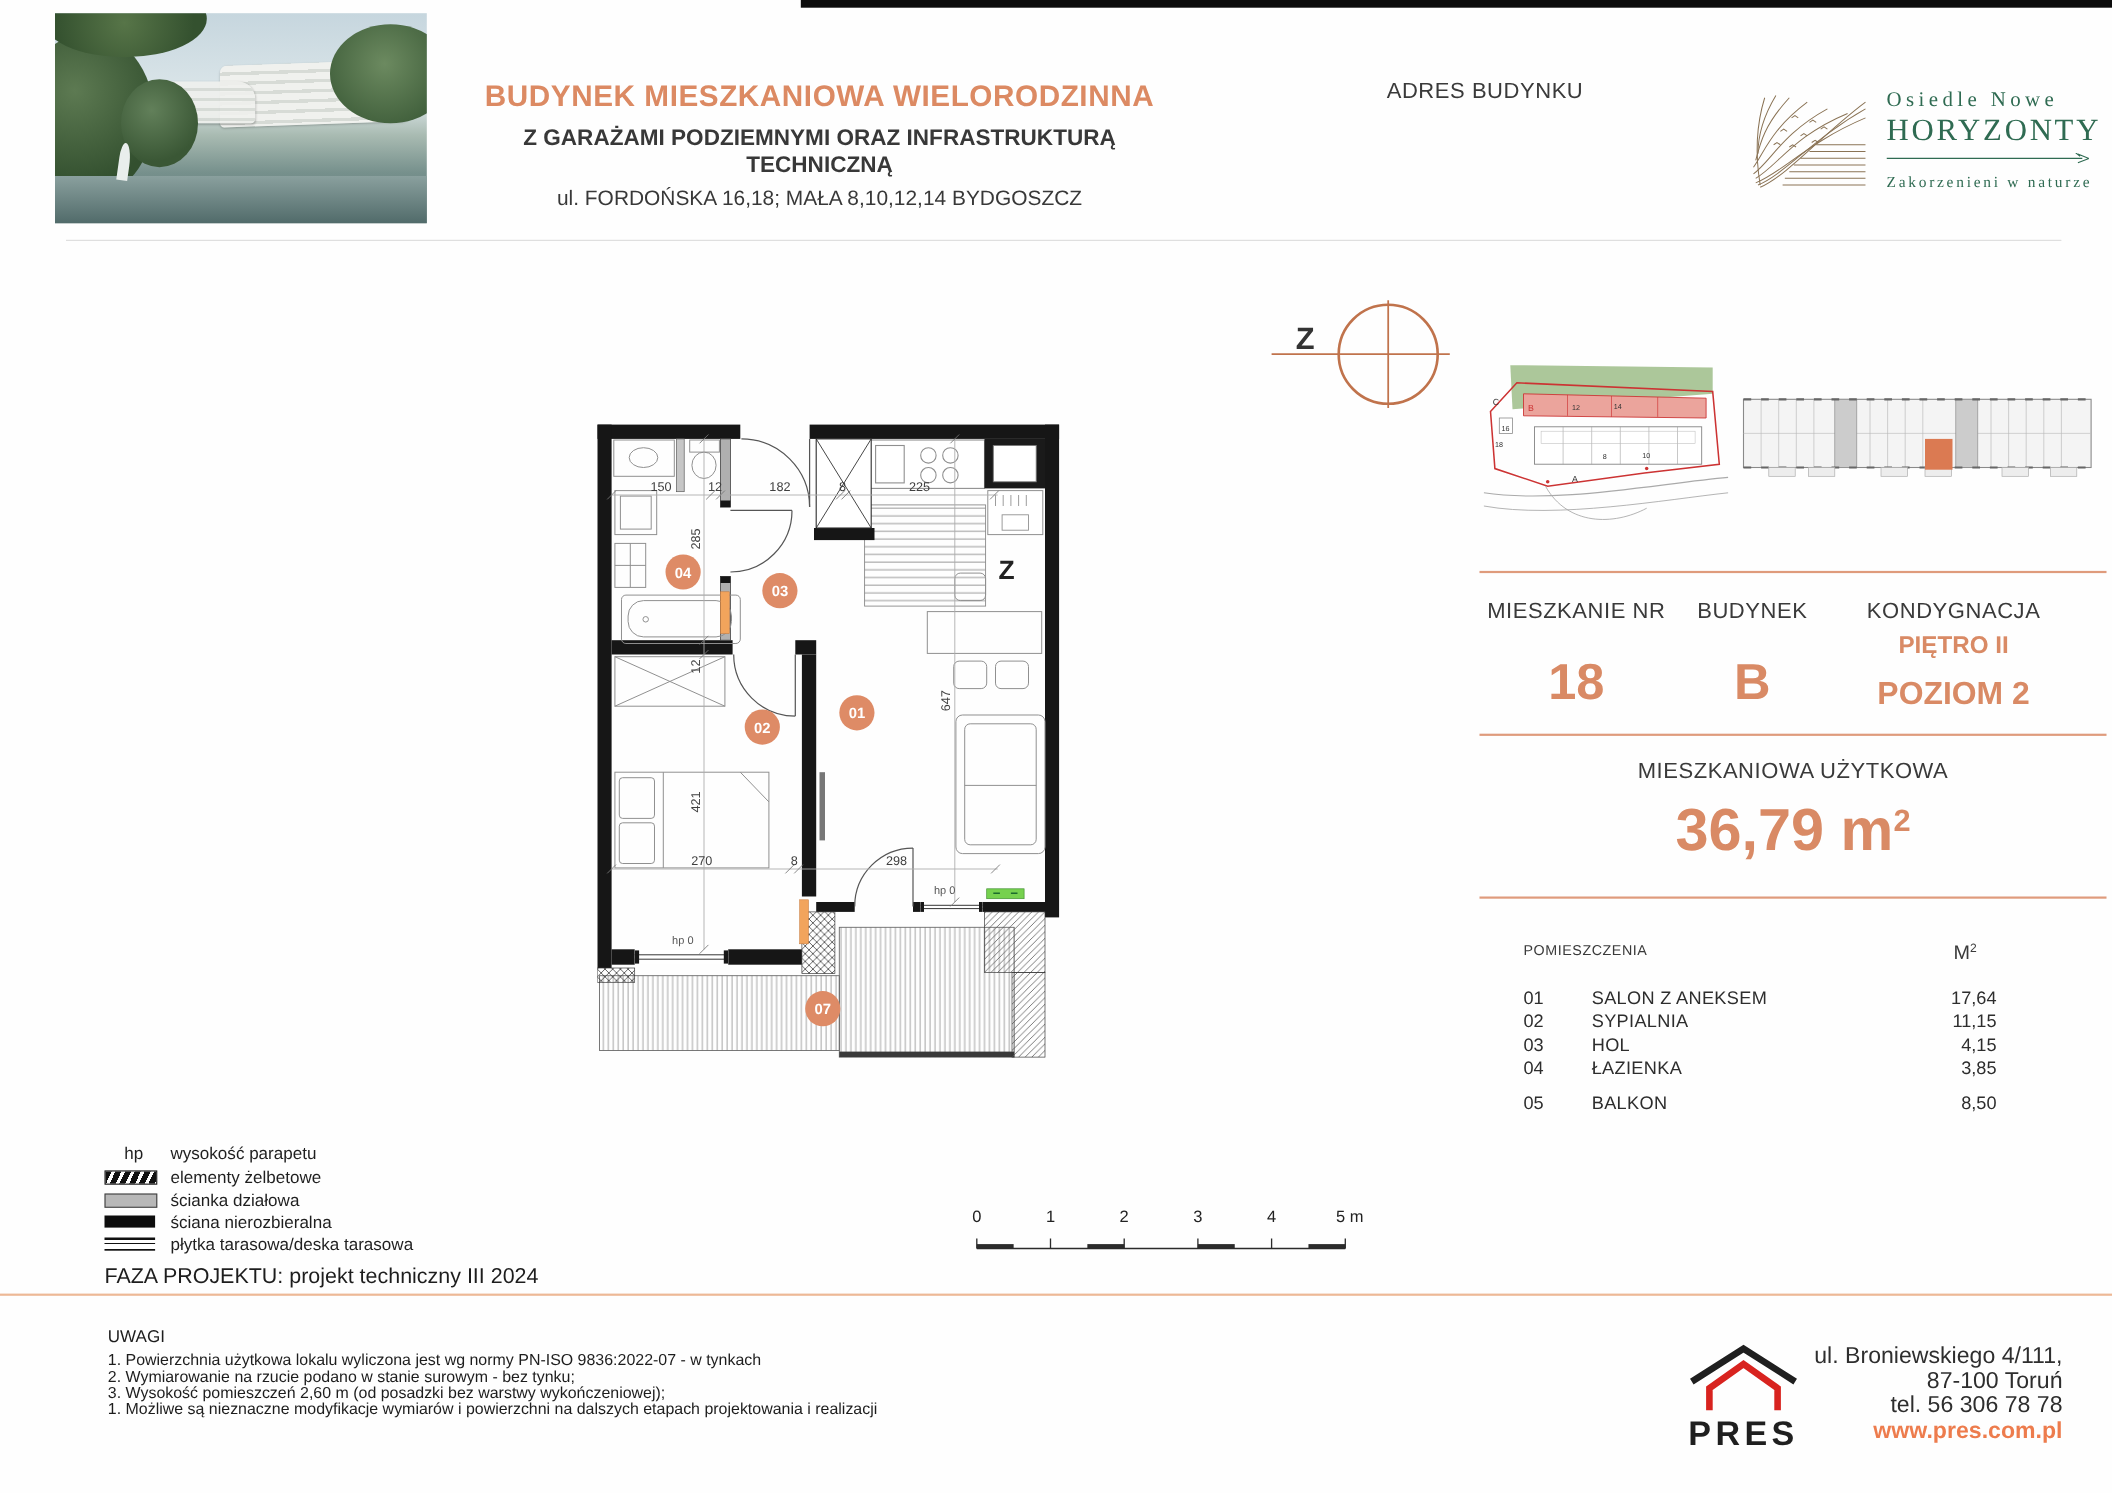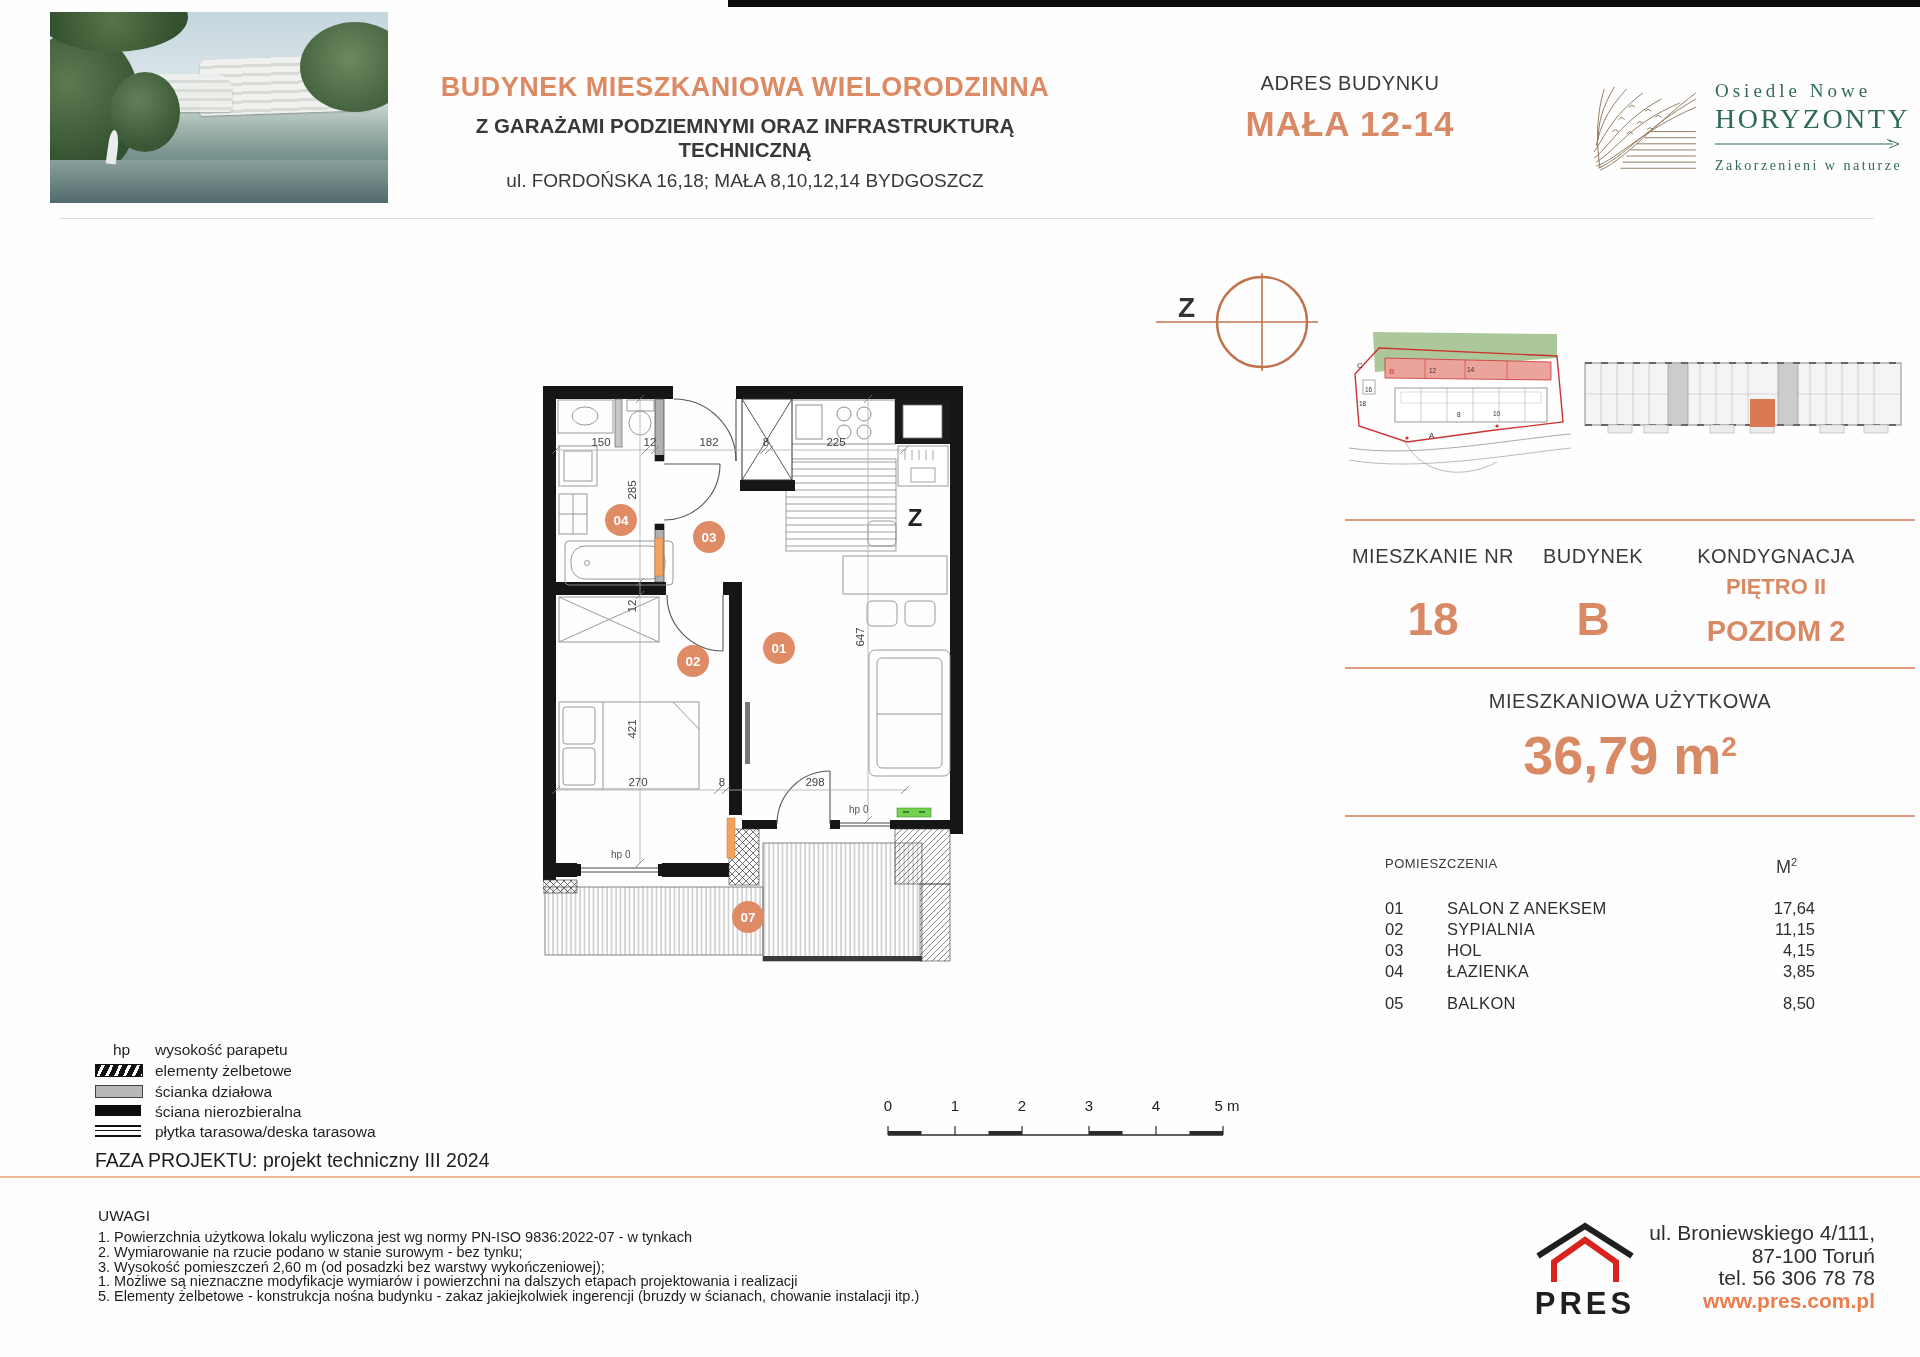--- a/index.html
+++ b/index.html
@@ -48,21 +48,20 @@
   </div>
 
   <div class="abs ctr" style="left:425px;top:72px;width:640px;">
     <div style="font-size:27px;font-weight:bold;color:#DC8A63;letter-spacing:.5px;">BUDYNEK MIESZKANIOWA WIELORODZINNA</div>
     <div style="font-size:20.5px;font-weight:bold;color:#383838;margin-top:11px;">Z GARAŻAMI PODZIEMNYMI ORAZ INFRASTRUKTURĄ TECHNICZNĄ</div>
     <div style="font-size:19px;color:#383838;margin-top:8px;">ul. FORDOŃSKA 16,18; MAŁA 8,10,12,14 BYDGOSZCZ</div>
   </div>
 
   <div class="abs ctr" style="left:1200px;top:72px;width:300px;">
     <div class="lbl">ADRES BUDYNKU</div>
-    <div style="font-size:35px;font-weight:bold;color:#D98A65;margin-top:9px;letter-spacing:1px;">MAŁA 12-14</div>
   </div>
 
   <div class="abs" style="left:1590px;top:72px;width:320px;height:110px;">
     <svg width="112" height="95" viewBox="0 0 110 92" style="position:absolute;left:0;top:6px;">
       <g stroke="#8A7355" stroke-width="0.9" fill="none">
         <path d="M6,86 C28,78 52,50 104,28"></path>
           <path d="M8,88 C32,78 58,46 104,20"></path>
         <path d="M10,90 C36,78 64,44 104,14"></path>
           <path d="M6,82 C26,70 40,44 88,24"></path>
         <path d="M4,78 C20,66 30,42 70,20"></path>
@@ -453,21 +452,20 @@
 
   <div class="abs" style="left:0;top:1176px;width:1920px;height:2px;background:#EDB896;"></div>
 
   <div class="abs" style="left:98px;top:1207px;">
     <div style="font-size:15.5px;color:#1d1d1d;">UWAGI</div>
     <div style="margin-top:5px;">
       <div class="note-line">1. Powierzchnia użytkowa lokalu wyliczona jest wg normy PN-ISO 9836:2022-07 - w tynkach</div>
       <div class="note-line">2. Wymiarowanie na rzucie podano w stanie surowym - bez tynku;</div>
       <div class="note-line">3. Wysokość pomieszczeń 2,60 m (od posadzki bez warstwy wykończeniowej);</div>
       <div class="note-line">1. Możliwe są nieznaczne modyfikacje wymiarów i powierzchni na dalszych etapach projektowania i realizacji</div>
-      <div class="note-line">5. Elementy żelbetowe - konstrukcja nośna budynku - zakaz jakiejkolwiek ingerencji (bruzdy w ścianach, chowanie instalacji itp.)</div>
     </div>
   </div>
 
   <div class="abs" style="left:1528px;top:1218px;width:115px;height:100px;">
     <svg width="115" height="100" viewBox="0 0 115 100">
       <path d="M10,38 L57,8 L104,38" stroke="#1f1f1f" stroke-width="6" fill="none"></path>
       <path d="M26,64 L26,44 L57,22 L88,44 L88,64" stroke="#D8231F" stroke-width="6" fill="none"></path>
       <text x="57" y="96" text-anchor="middle" font-size="31" font-weight="bold" letter-spacing="4" fill="#1f1f1f">PRES</text>
     </svg>
   </div>

